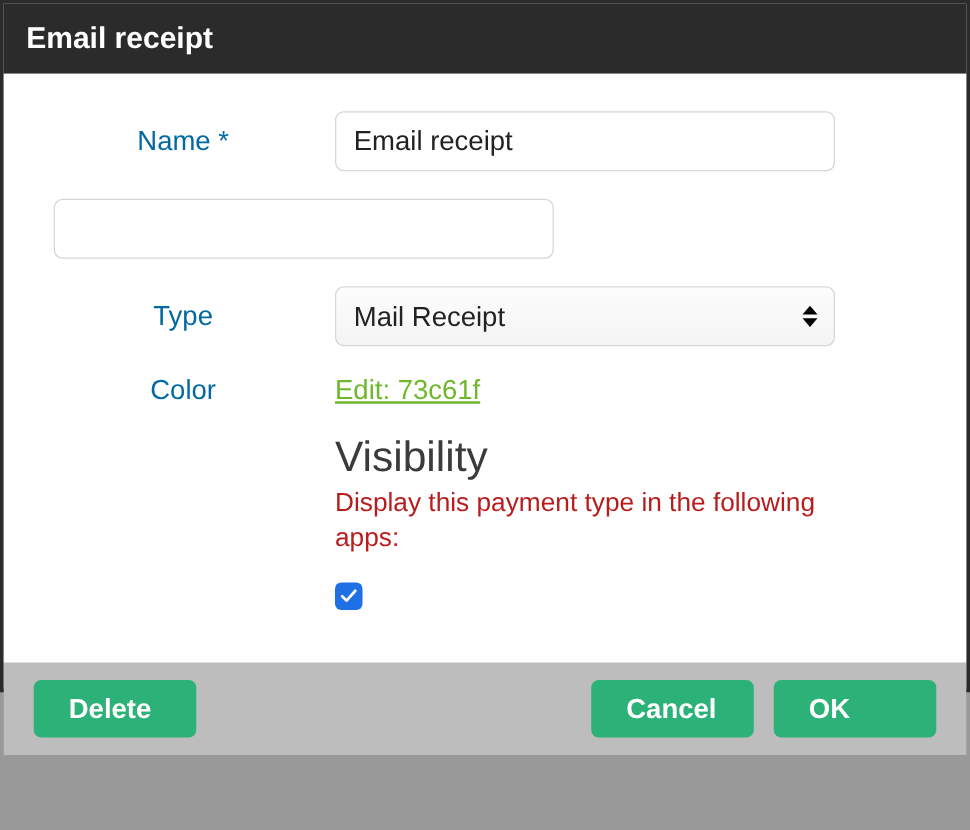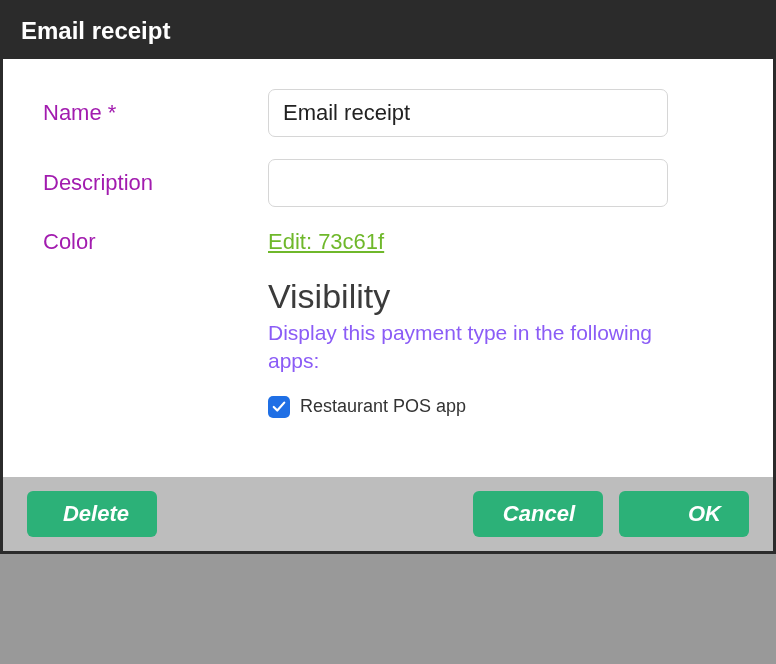--- a/index.html
+++ b/index.html
@@ -37,24 +37,24 @@
     .form-row {
       display: flex;
       align-items: center;
       margin-bottom: 22px;
     }
     .form-row.top-align {
       align-items: flex-start;
     }
     .label-col {
       width: 225px;
-      text-align: left;
+      text-align: center;
       padding-right: 18px;
       font-size: 22px;
-      color: #a21caf;
+      color: #0369a1;
     }
     .field-col {
       flex: 1;
     }
     .text-input {
       width: 400px;
       height: 48px;
       padding: 8px 14px;
       font-size: 22px;
       color: #222;
@@ -112,21 +112,21 @@
       cursor: pointer;
     }
     .section-heading {
       font-size: 34px;
       color: #3b3b3b;
       font-weight: 400;
       margin-bottom: 3px;
     }
     .section-desc {
       font-size: 21px;
-      color: #8b5cf6;
+      color: #b91c1c;
       line-height: 1.35;
       margin-bottom: 20px;
       max-width: 430px;
     }
     .checkbox-row {
       display: flex;
       align-items: center;
       gap: 10px;
     }
     .checkbox {
@@ -160,66 +160,77 @@
     .btn {
       background: #2cb178;
       color: #fff;
       border: none;
       border-radius: 6px;
       font-size: 22px;
       font-weight: 600;
       padding: 10px 28px;
       min-width: 130px;
       cursor: pointer;
-      text-align: right;
-      font-style: italic;
+      text-align: left;
     }
   </style>
 </head>
 <body>
 
 <div class="dialog">
   <div class="titlebar">Email receipt</div>
 
   <div class="content">
 
     <div class="form-row">
       <div class="label-col">Name *</div>
       <div class="field-col">
         <input class="text-input" type="text" value="Email receipt" style="">
       </div>
     </div>
 
     <div class="form-row">
-      <div class="label-col">Description</div>
       <div class="field-col">
         <input class="text-input" type="text" value="" style="">
       </div>
     </div>
 
+    <div class="form-row">
+      <div class="label-col">Type</div>
+      <div class="field-col">
+        <div class="select-wrap">
+          <select class="select-input">
+            <option>Mail Receipt</option>
+          </select>
+          <div class="select-caret">
+            <div class="caret-up"></div>
+            <div class="caret-down"></div>
+          </div>
+        </div>
+      </div>
+    </div>
 
     <div class="form-row">
       <div class="label-col">Color</div>
       <div class="field-col">
         <a class="color-link">Edit: 73c61f</a>
       </div>
     </div>
 
     <div class="form-row top-align">
       <div class="label-col"></div>
       <div class="field-col">
         <h2 class="section-heading">Visibility</h2>
         <p class="section-desc">Display this payment type in the following apps:</p>
         <div class="checkbox-row">
           <div class="checkbox">
             <svg viewBox="0 0 16 16">
               <path d="M2 8 L6 12 L14 3" stroke="#fff" stroke-width="2.5" fill="none" stroke-linecap="round" stroke-linejoin="round"></path>
             </svg>
           </div>
-          <span class="checkbox-label">Restaurant POS app</span>
         </div>
       </div>
     </div>
 
   </div>
 
   <div class="footer">
     <button class="btn">Delete</button>
     <div class="spacer"></div>
     <button class="btn">Cancel</button>

